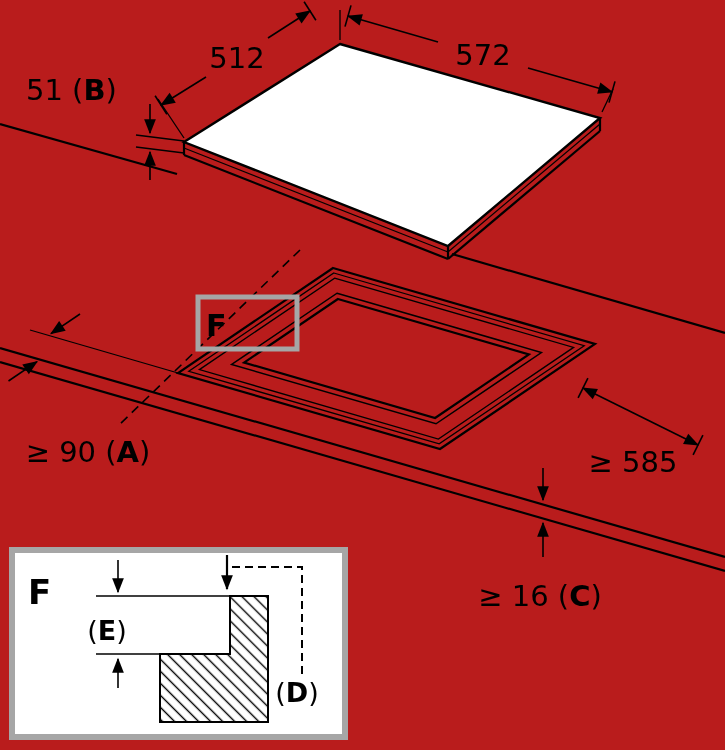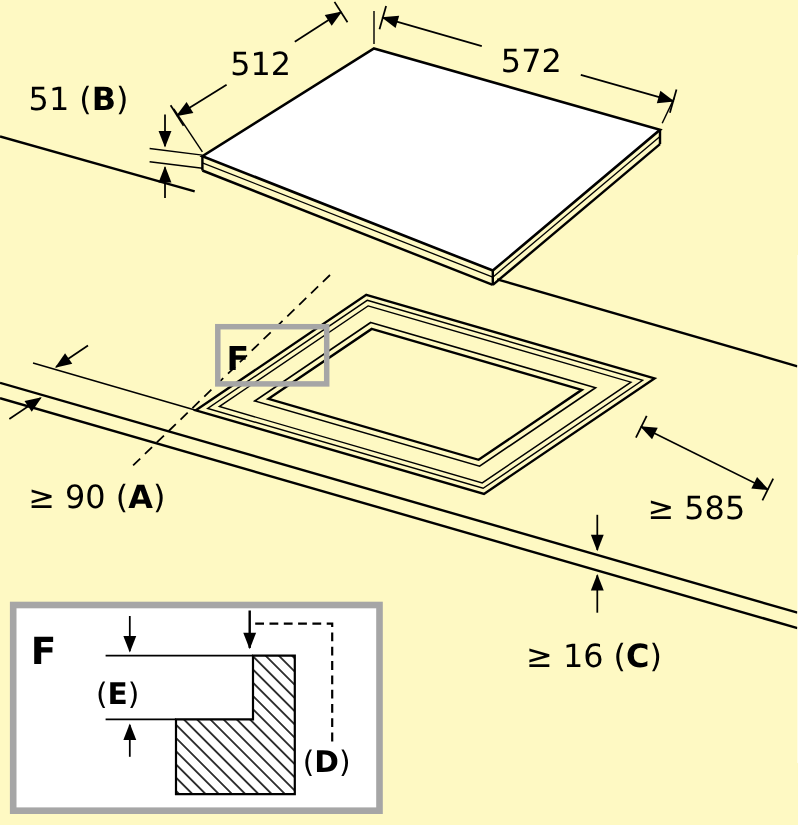--- a/index.html
+++ b/index.html
@@ -1,16 +1,16 @@
 <!DOCTYPE html>
 <html><head>
 <meta charset="utf-8">
 <style>
   html, body { margin: 0; padding: 0; background: #ffffff; }
-  .canvas { width: 725px; height: 750px; position: relative; background: #fef9c3; overflow: hidden; }
+  .canvas { width: 725px; height: 750px; position: relative; background: #b91c1c; overflow: hidden; }
   svg text {
     font-family: "DejaVu Sans", "Liberation Sans", sans-serif;
     fill: #000000;
   }
   .dim-label { font-size: 29px; }
   .detail-label { font-size: 27px; }
   .marker-label { font-size: 30px; font-weight: bold; }
   .detail-title { font-size: 34px; font-weight: bold; }
   .bold { font-weight: bold; }
 </style>

